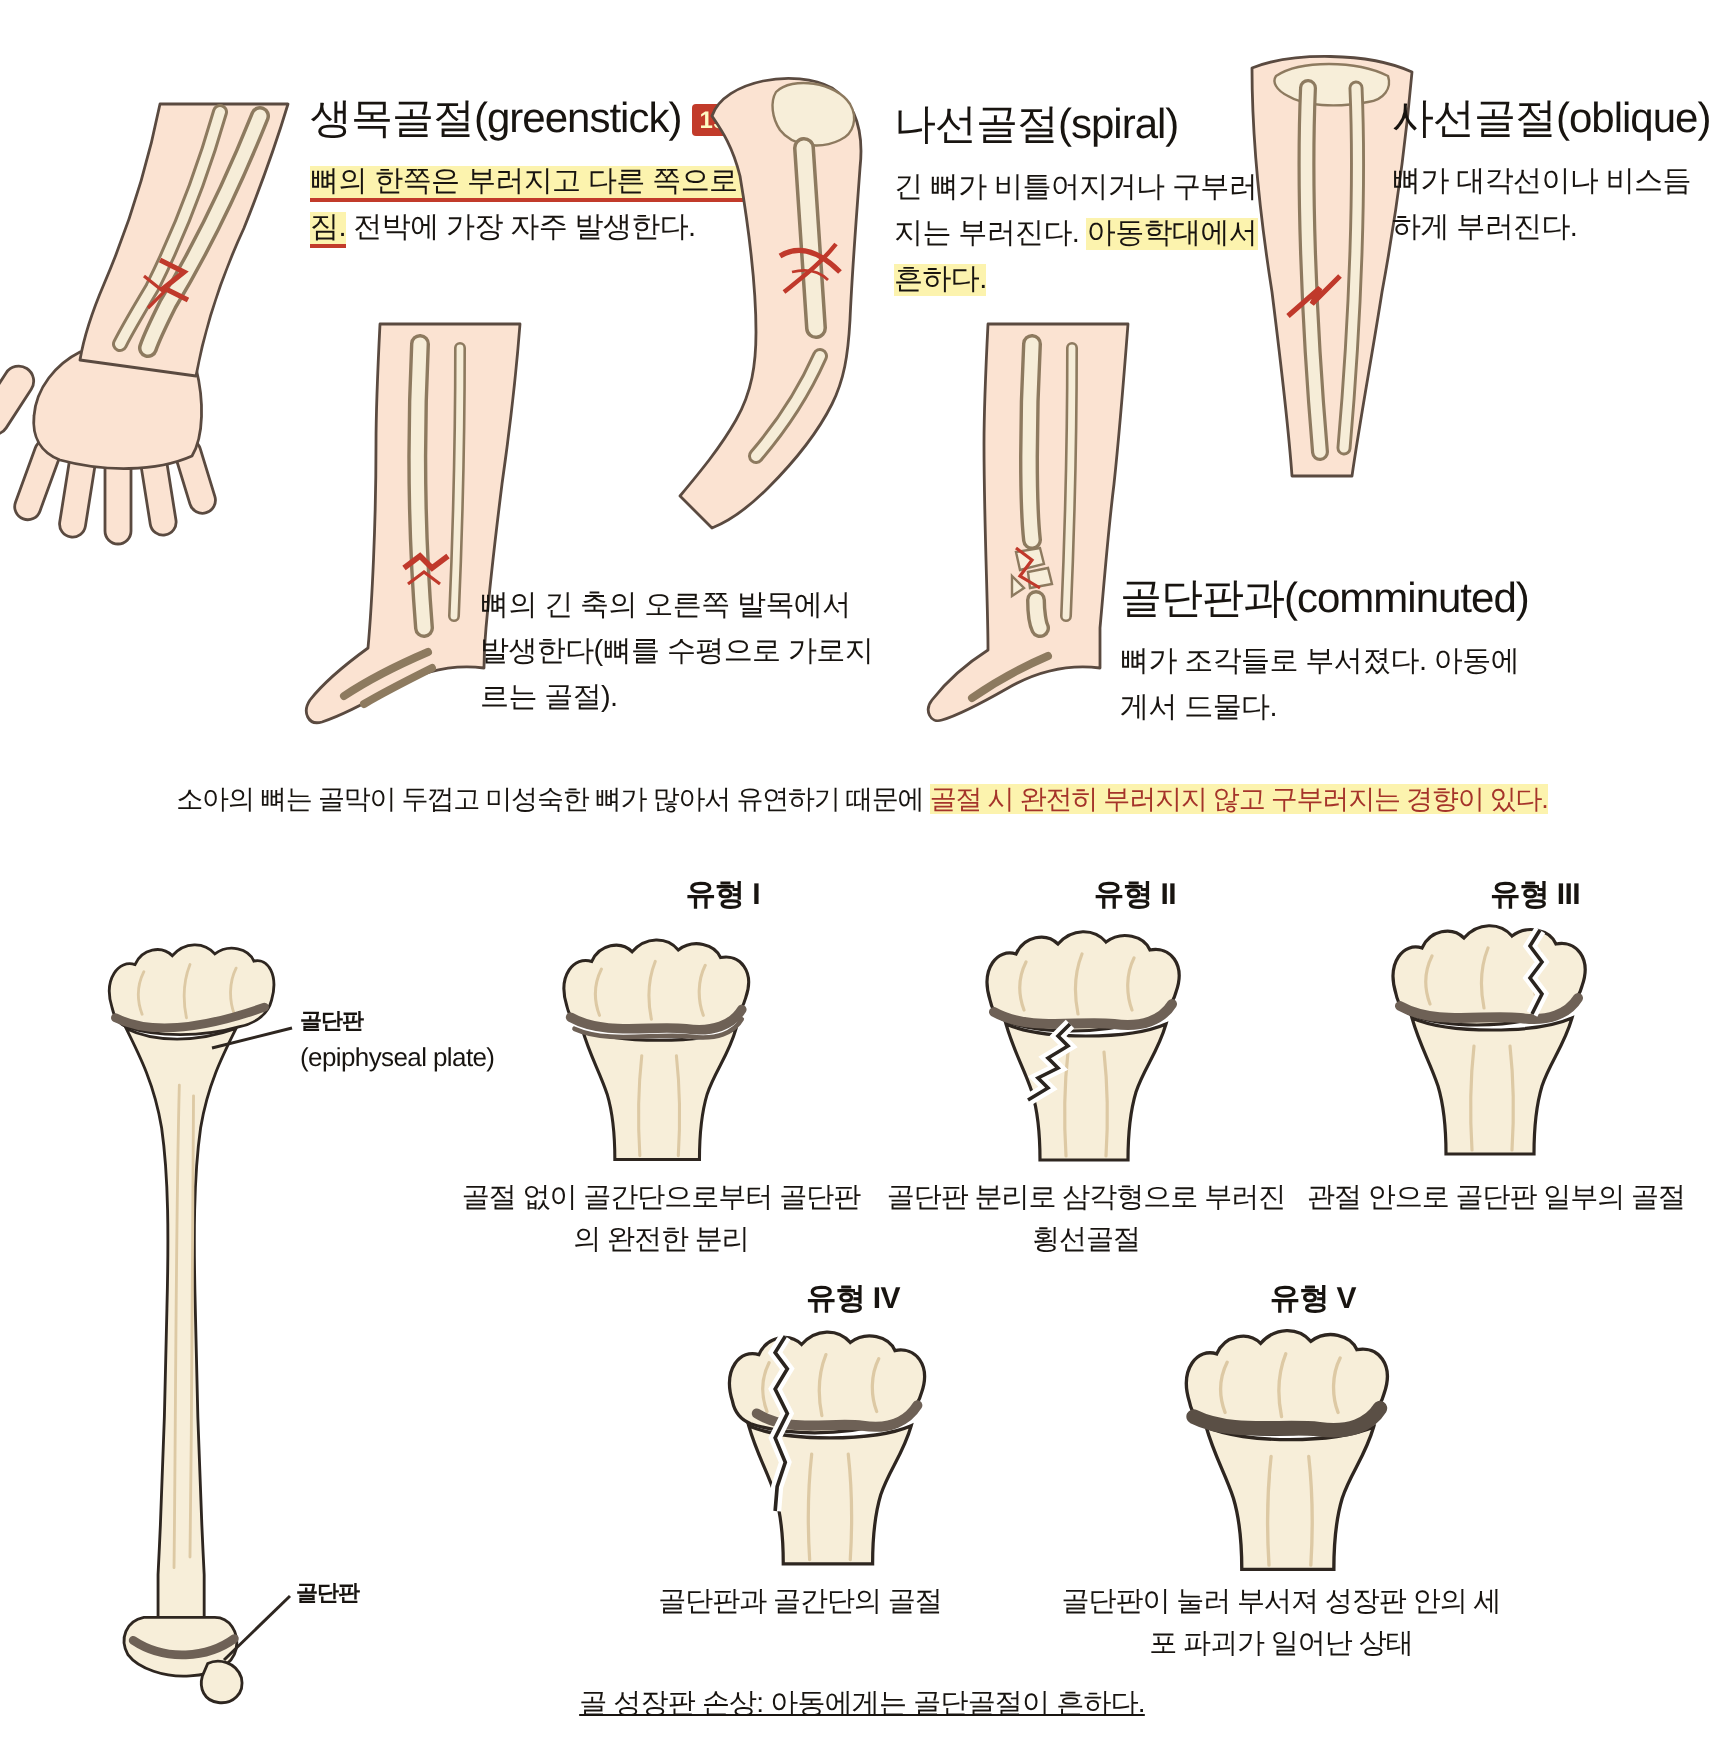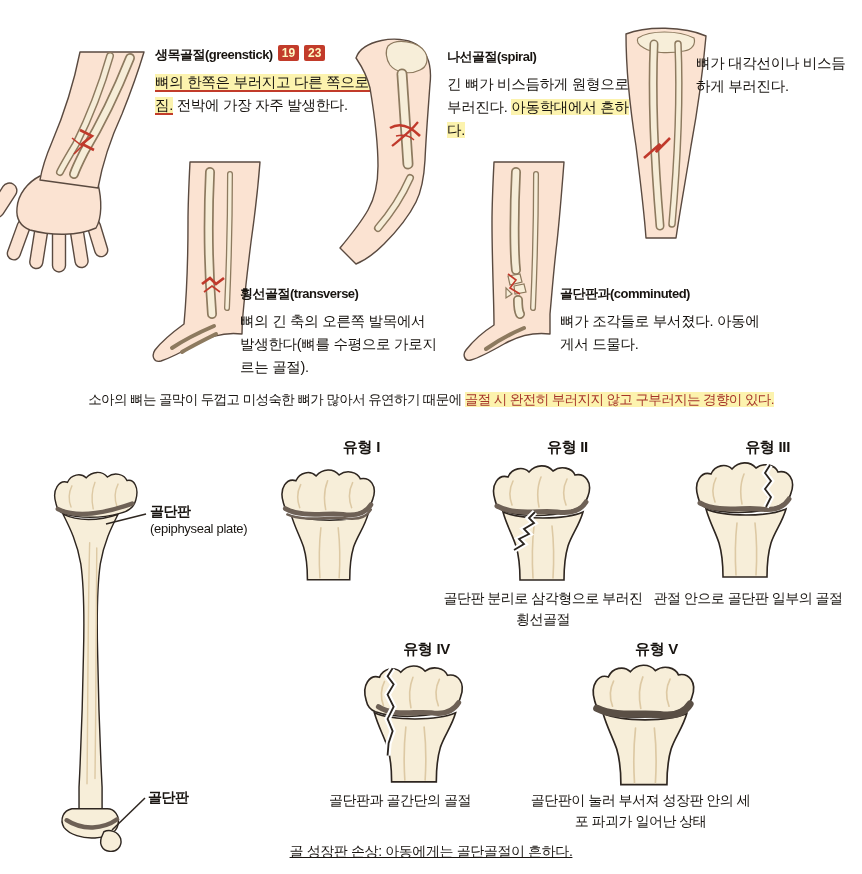--- a/index.html
+++ b/index.html
@@ -1,29 +1,29 @@
 <!DOCTYPE html>
 <html><head>
 <meta charset="utf-8">
 <style>
   html,body{margin:0;padding:0;background:#fff;}
   .canvas{position:relative;width:862px;height:874px;background:#fff;overflow:hidden;
           font-family:"Liberation Sans","DejaVu Sans",sans-serif;color:#181410;}
   .abs{position:absolute;}
-  .ftitle{font-size:13px;font-weight:bold;letter-spacing:-0.5px;}
+  .ftitle{font-size:21px;font-weight:normal;letter-spacing:-0.5px;}
   .badge{display:inline-block;background:#c23b2a;color:#fef9c3;font-size:12px;font-weight:bold;
          padding:1px 4px;border-radius:2px;margin-left:5px;vertical-align:2px;}
   .desc{margin:7px 0 0 0;font-size:14.5px;line-height:23px;letter-spacing:-0.3px;}
   .hl{background:#fcf3ae;}
   .redline{border-bottom:2px solid #c23b2a;}
   .note{width:862px;text-align:center;font-size:13.5px;letter-spacing:-0.6px;white-space:nowrap;}
   .note .hl-red{background:#fcf3ae;color:#a5342a;margin-top:19px;}
   .type-h{font-size:15px;font-weight:bold;text-align:right;letter-spacing:-0.3px;}
   .type-desc{font-size:14px;line-height:21px;text-align:center;letter-spacing:-0.5px;}
-  .label-ko{font-size:14px;font-weight:bold;letter-spacing:-0.5px;line-height:17px;}
+  .label-ko{font-size:11px;font-weight:bold;letter-spacing:-0.5px;line-height:17px;}
   .label-en{font-size:13px;letter-spacing:-0.3px;line-height:17px;}
   .footer{width:862px;text-align:center;font-size:14px;letter-spacing:-0.4px;text-decoration:underline;}
   svg{display:block;overflow:visible;}
   .bone{fill:#f7eed9;stroke:#2e2620;stroke-width:1.6;}
   .bonelite{fill:#f7eed9;stroke:#8d7a5f;stroke-width:1.2;}
   .shade{fill:none;stroke:#ddc9a4;stroke-width:1.6;stroke-linecap:round;}
   .skin{fill:#fbe3d2;stroke:#5a4a40;stroke-width:1.4;stroke-linejoin:round;}
   .plate{fill:none;stroke:#6e6156;stroke-width:5;stroke-linecap:round;}
   .frac{fill:none;stroke:#2a241f;stroke-width:1.8;}
   .fracgap{fill:none;stroke:#fff;stroke-width:6;}
@@ -78,50 +78,50 @@
     <path d="M76,42 L82,132" stroke="#f6edd8" stroke-width="7.5" fill="none" stroke-linecap="round"></path>
     <path d="M84,146 C76,164 64,182 52,196" stroke="#8d7a5f" stroke-width="8" fill="none" stroke-linecap="round"></path>
     <path d="M84,146 C76,164 64,182 52,196" stroke="#f6edd8" stroke-width="5" fill="none" stroke-linecap="round"></path>
     <path d="M64,96 C74,90 84,94 94,104" fill="none" stroke="#c0392b" stroke-width="2.6"></path>
     <path d="M66,114 C76,106 84,100 92,90" fill="none" stroke="#c0392b" stroke-width="2.2"></path>
     <path d="M70,104 C78,102 84,104 88,108" fill="none" stroke="#c0392b" stroke-width="1.4"></path>
   </svg>
 
   <div class="abs" style="left:447px;top:48px;width:200px">
     <div class="ftitle">나선골절(spiral)</div>
-    <p class="desc" style="width:192px"><span>긴 뼈가 비스듬하게 원형으로 부러진다. </span><span class="hl">아동학대에서 흔하다.</span></p>
+    <p class="desc" style="width:192px"><span>긴 뼈가 비틀어지거나 구부러지는 부러진다. </span><span class="hl">아동학대에서 흔하다.</span></p>
   </div>
 
   <svg class="abs" style="left:616px;top:26px" width="98" height="220" viewBox="0 0 98 220">
     <path class="skin" d="M10,8 C30,0 68,0 90,10 C87,44 82,82 75,120 C70,152 64,184 60,212 L30,212 C28,184 24,152 20,120 C14,82 10,44 10,8 Z"></path>
     <path class="bonelite" d="M22,12 C34,4 62,4 78,12 C80,18 76,24 68,25 C52,28 36,27 28,22 C22,19 20,15 22,12 Z"></path>
     <path d="M38,18 C36,64 38,130 44,200" stroke="#8d7a5f" stroke-width="9" fill="none" stroke-linecap="round"></path>
     <path d="M38,18 C36,64 38,130 44,200" stroke="#f6edd8" stroke-width="5.8" fill="none" stroke-linecap="round"></path>
     <path d="M62,18 C64,64 62,130 56,198" stroke="#8d7a5f" stroke-width="7.5" fill="none" stroke-linecap="round"></path>
     <path d="M62,18 C64,64 62,130 56,198" stroke="#f6edd8" stroke-width="4.6" fill="none" stroke-linecap="round"></path>
     <polyline points="28,132 44,118 40,126 54,112" fill="none" stroke="#c0392b" stroke-width="2.6"></polyline>
   </svg>
 
   <div class="abs" style="left:696px;top:45px;width:166px">
+    <div class="ftitle">사선골절(oblique)</div>
     <p class="desc" style="width:160px">뼈가 대각선이나 비스듬하게 부러진다.</p>
   </div>
 
   <svg class="abs" style="left:150px;top:162px" width="126" height="216" viewBox="0 0 126 216">
     <path class="skin" d="M40,0 L110,0 C108,26 105,52 101,80 C98,104 95,130 93,152 C92,162 92,168 92,172 C76,170 60,174 46,182 C32,190 20,196 11,199 C4,201 1,194 5,188 C12,179 23,170 34,162 C36,140 38,100 38,60 C38,40 39,20 40,0 Z"></path>
     <path d="M60,10 C58,52 58,102 62,152" stroke="#8d7a5f" stroke-width="10" fill="none" stroke-linecap="round"></path>
     <path d="M60,10 C58,52 58,102 62,152" stroke="#f6edd8" stroke-width="6.6" fill="none" stroke-linecap="round"></path>
     <path d="M80,12 C80,52 79,100 77,146" stroke="#8d7a5f" stroke-width="6" fill="none" stroke-linecap="round"></path>
     <path d="M80,12 C80,52 79,100 77,146" stroke="#f6edd8" stroke-width="3.4" fill="none" stroke-linecap="round"></path>
     <path d="M64,164 C50,170 34,178 22,186 M66,172 C54,178 42,184 32,190" stroke="#8d7a5f" stroke-width="4" fill="none" stroke-linecap="round"></path>
     <polyline points="52,122 60,116 66,122 74,116" fill="none" stroke="#c0392b" stroke-width="2.8"></polyline>
     <polyline points="54,130 62,124 70,130" fill="none" stroke="#c0392b" stroke-width="1.6"></polyline>
   </svg>
 
   <div class="abs" style="left:240px;top:285px;width:205px">
-    <div class="ftitle">횡선골절(transverse)</div>
     <p class="desc" style="width:200px">뼈의 긴 축의 오른쪽 발목에서 발생한다(뼈를 수평으로 가로지르는 골절).</p>
   </div>
 
   <svg class="abs" style="left:462px;top:162px" width="116" height="216" viewBox="0 0 116 216">
     <path class="skin" d="M32,0 L102,0 C100,26 98,52 95,80 C92,104 90,130 88,152 C88,162 88,168 88,172 C72,170 56,174 42,182 C28,190 16,196 9,198 C3,200 0,193 4,188 C11,179 21,170 32,163 C32,140 30,100 30,60 C30,40 31,20 32,0 Z"></path>
     <path d="M54,10 C52,48 52,90 54,108 M56,138 C56,144 57,150 58,152" stroke="#8d7a5f" stroke-width="10" fill="none" stroke-linecap="round"></path>
     <path d="M54,10 C52,48 52,90 54,108 M56,138 C56,144 57,150 58,152" stroke="#f6edd8" stroke-width="6.6" fill="none" stroke-linecap="round"></path>
     <path d="M74,12 C74,52 73,100 71,146" stroke="#8d7a5f" stroke-width="6" fill="none" stroke-linecap="round"></path>
     <path d="M74,12 C74,52 73,100 71,146" stroke="#f6edd8" stroke-width="3.4" fill="none" stroke-linecap="round"></path>
     <path class="bonelite" d="M46,114 L58,112 L60,120 L48,123 Z M52,124 L62,122 L64,130 L53,132 Z M44,126 L50,132 L44,136 Z"></path>
@@ -179,20 +179,21 @@
     <polyline class="frac" points="56,50 50,56 55,61 45,67 50,72 40,77 45,82 35,88"></polyline>
   </svg>
 
   <svg class="abs" style="left:682px;top:458px" width="130" height="122" viewBox="0 0 130 120">
     <use href="#tibiaTop"></use>
     <path class="plate" d="M18,44 C36,54 60,48 78,50 C92,52 102,48 107,40"></path>
     <polyline class="fracgap" points="88,6 83,14 89,22 83,30 89,38 84,48"></polyline>
     <polyline class="frac" points="88,6 83,14 89,22 83,30 89,38 84,48"></polyline>
   </svg>
 
+  <div class="abs type-desc" style="left:228px;top:588px;width:205px">골절 없이 골간단으로부터 골단판의 완전한 분리</div>
   <div class="abs type-desc" style="left:648px;top:588px;width:200px">관절 안으로 골단판 일부의 골절</div>
   <div class="abs type-desc" style="left:438px;top:588px;width:210px">골단판 분리로 삼각형으로 부러진 횡선골절</div>
 
   <div class="abs type-h" style="left:350px;top:640px;width:100px">유형 IV</div>
   <div class="abs type-h" style="left:578px;top:640px;width:100px">유형 V</div>
 
   <svg class="abs" style="left:350px;top:660px" width="132" height="126" viewBox="0 0 130 120">
     <use href="#tibiaTop"></use>
     <path class="plate" d="M28,44 C44,54 64,48 80,50 C93,52 102,48 107,40"></path>
     <polyline class="fracgap" points="42,6 37,14 43,22 37,32 43,44 37,56 42,68 38,80 37,92"></polyline>

